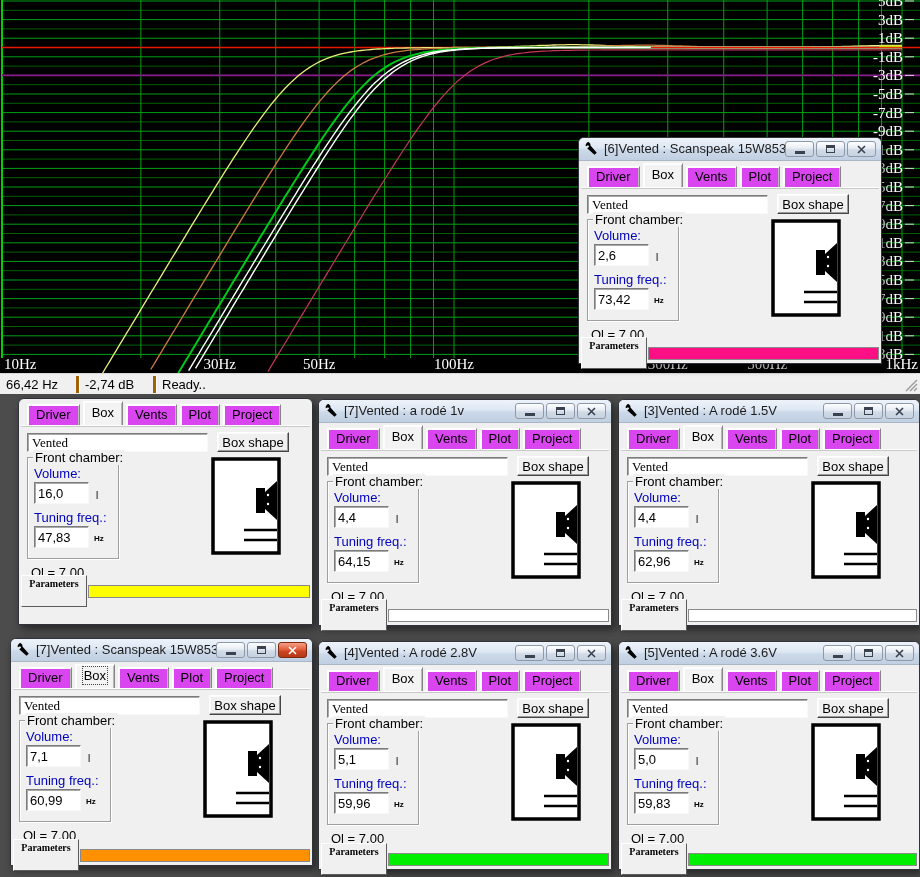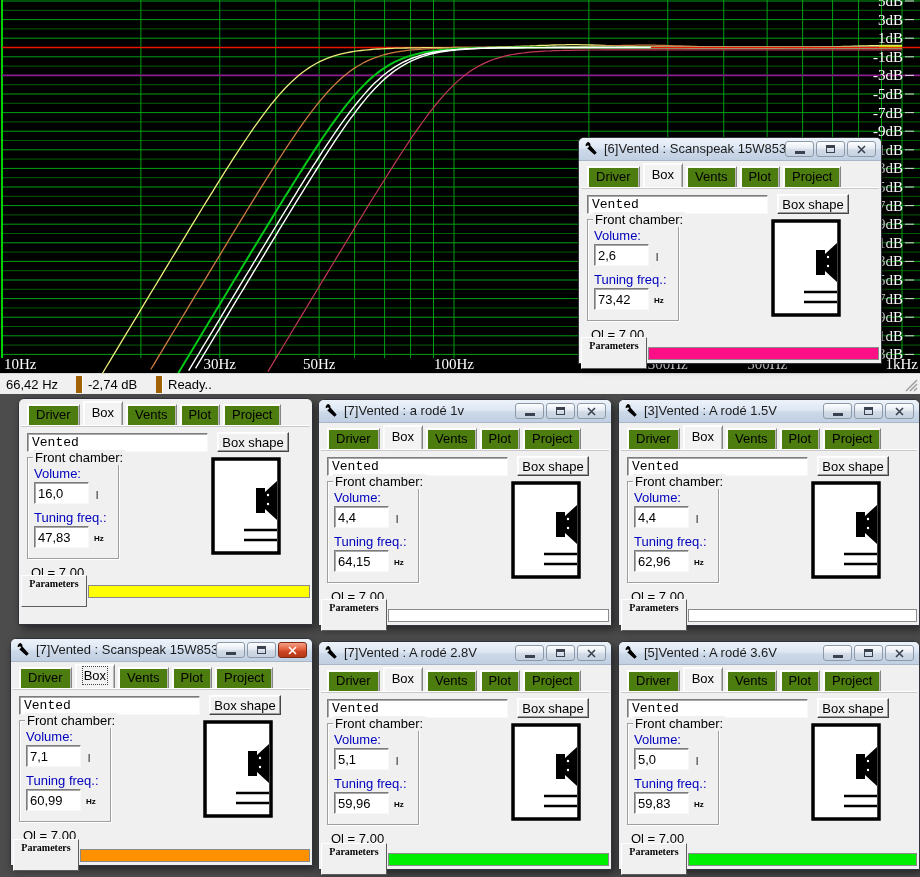--- a/index.html
+++ b/index.html
@@ -4,21 +4,21 @@
 <style>
   html,body{margin:0;padding:0}
   body{width:920px;height:877px;overflow:hidden;position:relative;background:#4c4c4c;
        font-family:"Liberation Sans",sans-serif;font-size:13px;color:#000}
   
   #chart-wrap{position:absolute;left:0;top:0;width:920px;height:373px;background:#000}
   #chart{display:block}
   
   #statusbar{position:absolute;left:0;top:373px;width:920px;height:21px;background:#f0f0f0;
              display:flex;align-items:center;border-top:1px solid #d8d8d8;box-sizing:border-box}
-  .sb-panel{height:17px;line-height:17px;padding:0 6px;border-right:6px solid #a16207;
+  .sb-panel{height:17px;line-height:17px;padding:0 6px;border-right:3px solid #a16207;
             box-shadow:1px 0 0 #fff;white-space:nowrap;overflow:hidden}
   .sb-freq{width:64px}.sb-level{width:62px}.sb-msg{flex:1;border-right:none;box-shadow:none}
   #grip{position:absolute;right:2px;bottom:2px}
   
   .win{position:absolute;box-sizing:border-box;background:#f0f0f0;border:1px solid #30343a;
        border-radius:6px 6px 0 0;box-shadow:3px 4px 9px rgba(0,0,0,.5)}
   .titlebar{position:relative;height:22px;border-radius:5px 5px 0 0;
        background:linear-gradient(180deg,#eef3fa 0%,#dde7f3 45%,#ccd9e9 55%,#c0cfe2 100%);
        border-bottom:1px solid #a9b6c6}
   .wicon{position:absolute;left:5px;top:3px;width:15px;height:15px}
@@ -31,32 +31,32 @@
   .win.active .cap.close{background:linear-gradient(180deg,#f5a088,#e2613e 45%,#cc4423 60%,#b33814);
        border-color:#7e2a10}
   .g-min{width:10px;height:3px;background:#39424e;margin-top:6px}
   .g-max{width:9px;height:8px;border:1px solid #39424e;box-sizing:border-box;position:relative}
   .g-max:before{content:"";position:absolute;left:0;right:0;top:0;height:2px;background:#39424e}
   .g-x{stroke:#39424e;stroke-width:1.6}
   .win.active .g-x{stroke:#fff}
   .wbody{position:relative;height:calc(100% - 22px)}
   
   .tabrow{position:absolute;left:8px;top:3px;right:4px;height:23px;display:flex;align-items:flex-end}
-  .tab{height:20px;line-height:19px;padding:0 8px;margin-right:3px;background:#4d7c0f;
+  .tab{height:20px;line-height:19px;padding:0 8px;margin-right:3px;background:#d946ef;
        border:1px solid #858585;border-bottom:none;border-top-color:#fff;border-left-color:#fff;
        box-shadow:inset 1px 1px 0 #fbfbfb, inset -1px 0 0 #b9b9b9;font-size:13px;white-space:nowrap}
   .tab.selected{height:23px;line-height:21px;background:#f3f3f3;z-index:2}
   .win.active .tab.selected .tlabel{outline:1px dotted #444;outline-offset:1px}
   .tabline{position:absolute;left:2px;right:2px;top:26px;height:1px;background:#fff;
            box-shadow:0 1px 0 #c9c9c9}
   
   .sunken{background:#fff;border:1px solid;border-color:#7c7c7c #f8f8f8 #f8f8f8 #7c7c7c;
           box-shadow:inset 1px 1px 0 #a9a9a9;box-sizing:border-box}
   .vented-field{position:absolute;left:8px;top:34px;width:181px;height:19px;font-size:13px;
-          padding:0 4px;font-family:Liberation Mono, monospace}
+          padding:0 4px;font-family:Liberation Serif, serif}
   .boxshape{position:absolute;left:198px;top:33px;width:72px;height:20px;background:#f0f0f0;
           border:1px solid;border-color:#fff #454545 #454545 #fff;
           box-shadow:inset -1px -1px 0 #9b9b9b,inset 1px 1px 0 #fbfbfb;
           font-size:13px;font-family:"Liberation Sans",sans-serif;padding:0}
   .group{position:absolute;left:8px;top:58px;width:90px;height:100px;border:1px solid #9f9f9f;
          box-shadow:inset 1px 1px 0 #fff, 1px 1px 0 #fff}
   .legend{position:absolute;left:5px;top:-8px;background:#f0f0f0;padding:0 2px;font-size:13px;white-space:nowrap}
   .blue-label{position:absolute;color:#0000bd;font-size:13px;white-space:nowrap}
   .lv{left:6px;top:8px}.lt{left:6px;top:52px}
   .edit{position:absolute;width:55px;height:18px;font-size:13px;padding:10px 3px;
@@ -460,21 +460,21 @@
         <span class="param-tab">Parameters</span>
         <span class="param-bar" style="background: rgb(255, 144, 0);"></span>
       </div>
     </div>
   </div>
     <div class="win" style="left: 318px; top: 641px; width: 294px; height: 229px;">
     <div class="titlebar">
       <svg class="wicon" viewBox="0 0 16 16">
         <path d="M5.2 1.2 A3.4 3.4 0 0 0 1.9 5.6 L4.4 4.5 5.6 6.1 3.4 7.8 L11.2 14.6 13.6 12.4 6.9 4.9 A3.4 3.4 0 0 0 5.2 1.2 Z" fill="#000"></path>
       </svg>
-      <span class="wtitle">[7]Vented : A rodé 2.8V</span>
+      <span class="wtitle">[4]Vented : A rodé 2.8V</span>
       <span class="caps">
         <span class="cap">
             <span class="g-min"></span>
           </span>
         <span class="cap">
             <span class="g-max"></span>
           </span>
         <span class="cap close">
           <svg width="9" height="9">
               <path class="g-x" d="M1 1 L8 8 M8 1 L1 8" fill="none"></path>

